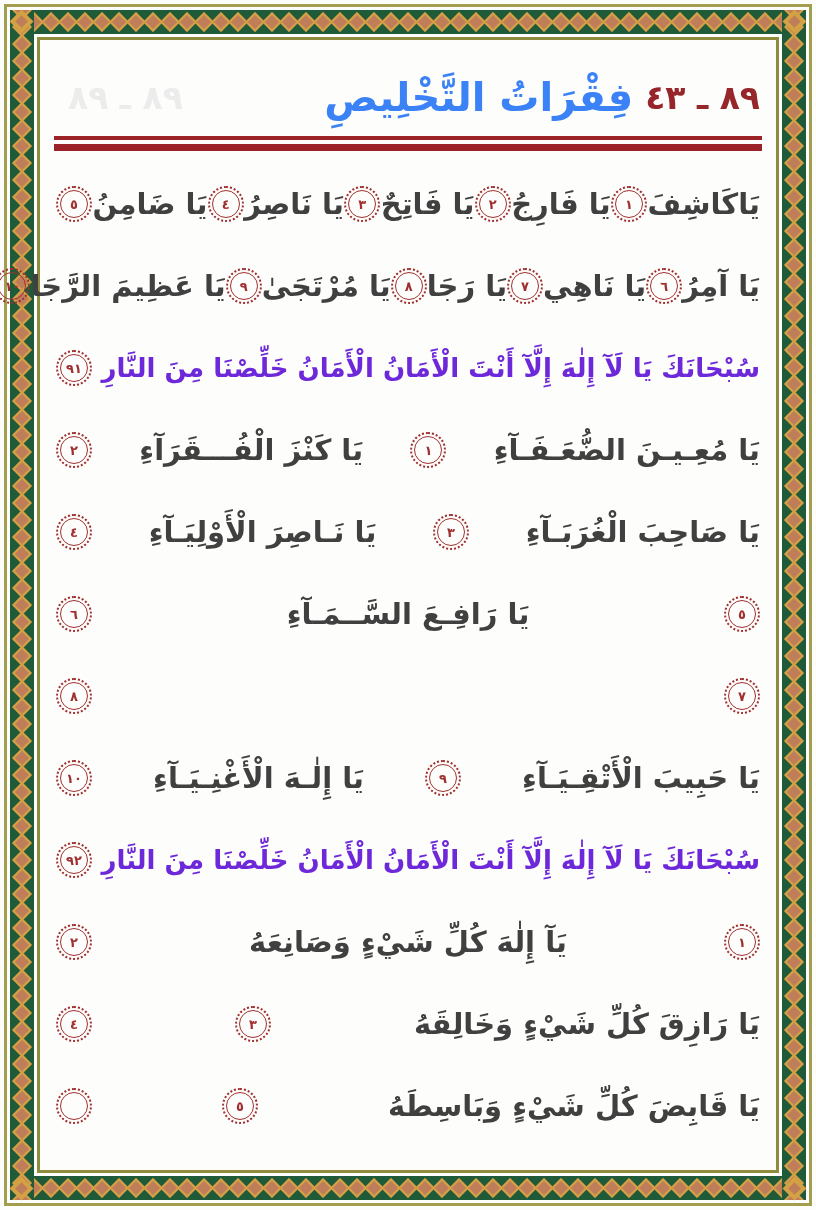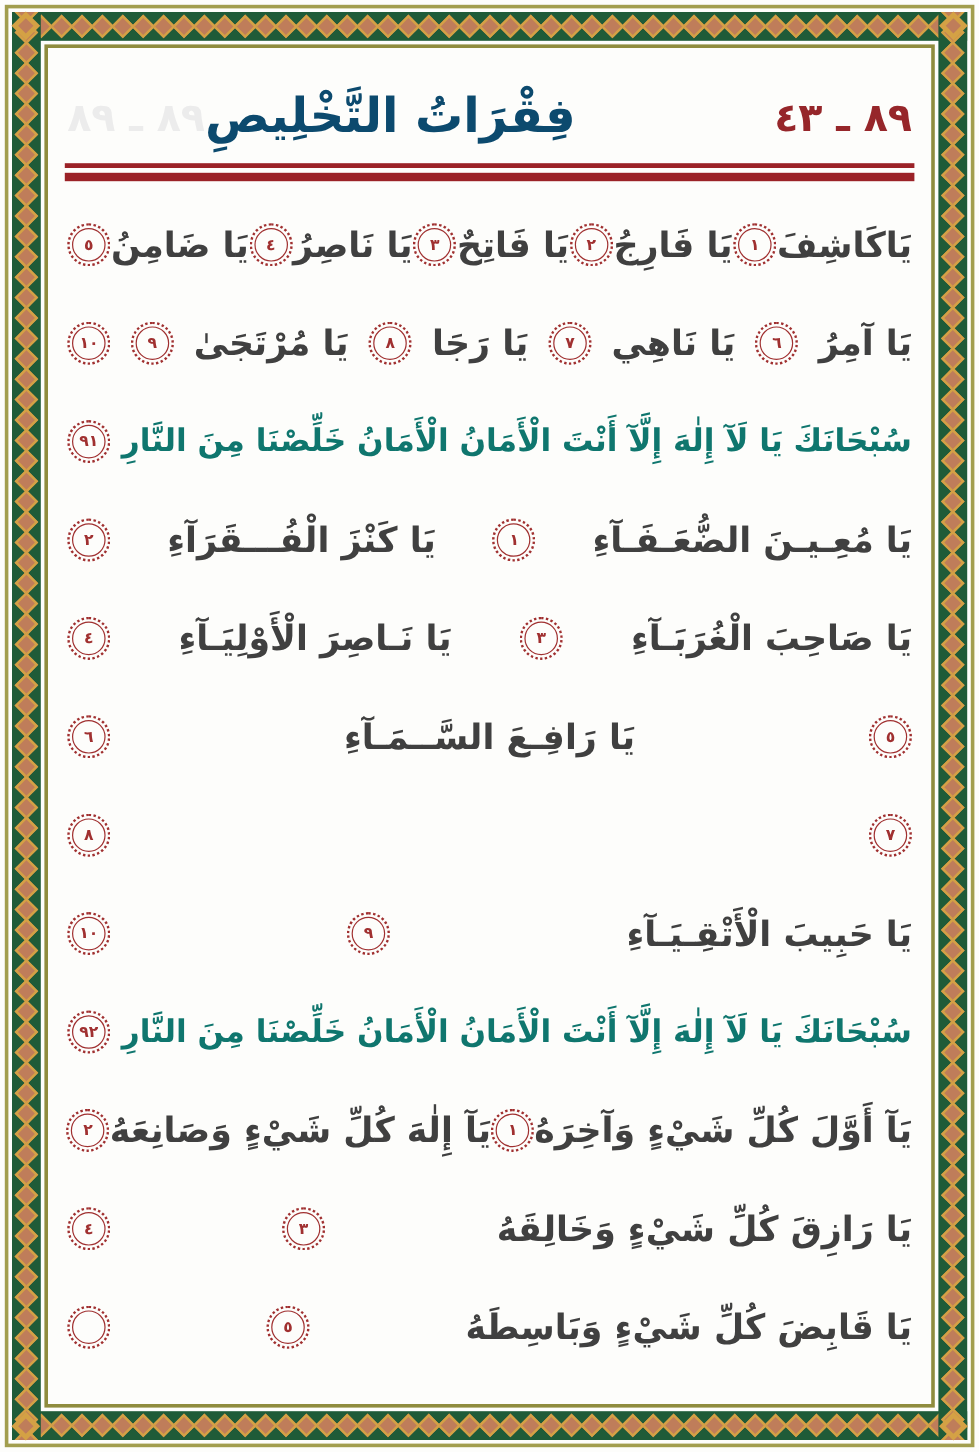--- a/index.html
+++ b/index.html
@@ -35,40 +35,40 @@
     position:absolute;inset:37px;border:3px solid #8f8c3e;pointer-events:none;
   }
   
   .content{
     position:absolute;inset:44px;direction:rtl;
   }
   .header{
     margin:22px 12px 0 12px;height:62px;
     display:flex;align-items:center;justify-content:space-between;
   }
-  .pagenum{font-size:33px;font-weight:bold;letter-spacing:2px;}
+  .pagenum{font-size:33px;font-weight:bold;letter-spacing:2px;margin-left:12px;}
   .pagenum.dark{color:#96262a;}
   .pagenum.light{color:#ececec;}
   .title{
-    font-size:40px;font-weight:bold;color:#0c4a6e;text-align:left;flex:1;
+    font-size:40px;font-weight:bold;color:#3b82f6;text-align:right;flex:1;
   }
   .rule{margin:8px 10px 0 10px;}
   .rule .r1{height:4px;background:#9b2227;}
   .rule .r2{height:4px;background:transparent;}
   .rule .r3{height:7px;background:#9b2227;}
   
   .body-lines{margin:12px 6px 0 6px;}
   .line{
     height:82px;display:flex;align-items:center;justify-content:space-between;
     padding:0 6px;direction:rtl;
   }
   .line .seg{
     white-space:nowrap;font-weight:bold;font-size:29px;color:#404040;line-height:1;
   }
-  .line.red .seg{color:#0f766e;font-size:26px;}
+  .line.red .seg{color:#6d28d9;font-size:26px;}
   .marker{
     position:relative;width:32px;height:32px;flex:0 0 auto;
     border:2px dotted #a03030;border-radius:50%;
     display:inline-flex;align-items:center;justify-content:center;
   }
   .marker::before{
     content:"";position:absolute;inset:2px;border:1px solid #a03030;border-radius:50%;
   }
   .marker .num{
     font-size:13px;font-weight:bold;color:#a03030;line-height:1;
@@ -374,20 +374,21 @@
           <span class="num">٧</span>
         </span>
         <span class="seg">يَا رَجَا</span>
         <span class="marker">
           <span class="num">٨</span>
         </span>
         <span class="seg">يَا مُرْتَجَىٰ</span>
         <span class="marker">
           <span class="num">٩</span>
         </span>
+        <span class="seg">يَا عَظِيمَ الرَّجَا</span>
         <span class="marker">
           <span class="num">١٠</span>
         </span>
       </div>
       <div class="line red">
         <span class="seg">سُبْحَانَكَ يَا لَآ إِلٰهَ إِلَّآ أَنْتَ الْأَمَانُ الْأَمَانُ خَلِّصْنَا مِنَ النَّارِ</span>
         <span class="marker">
           <span class="num">٩١</span>
         </span>
       </div>
@@ -426,32 +427,32 @@
         </span>
         <span class="marker">
           <span class="num">٨</span>
         </span>
       </div>
       <div class="line">
         <span class="seg">يَا حَبِيبَ الْأَتْقِـيَـآءِ</span>
         <span class="marker">
           <span class="num">٩</span>
         </span>
+        <span class="seg">يَا إِلٰـهَ الْأَغْنِـيَـآءِ</span>
         <span class="marker">
           <span class="num">١٠</span>
         </span>
       </div>
       <div class="line red">
         <span class="seg">سُبْحَانَكَ يَا لَآ إِلٰهَ إِلَّآ أَنْتَ الْأَمَانُ الْأَمَانُ خَلِّصْنَا مِنَ النَّارِ</span>
         <span class="marker">
           <span class="num">٩٢</span>
         </span>
       </div>
       <div class="line">
-        <span class="seg">يَآ أَوَّلَ كُلِّ شَيْءٍ وَآخِرَهُ</span>
         <span class="marker">
           <span class="num">١</span>
         </span>
         <span class="seg">يَآ إِلٰهَ كُلِّ شَيْءٍ وَصَانِعَهُ</span>
         <span class="marker">
           <span class="num">٢</span>
         </span>
       </div>
       <div class="line">
         <span class="seg">يَا رَازِقَ كُلِّ شَيْءٍ وَخَالِقَهُ</span>

